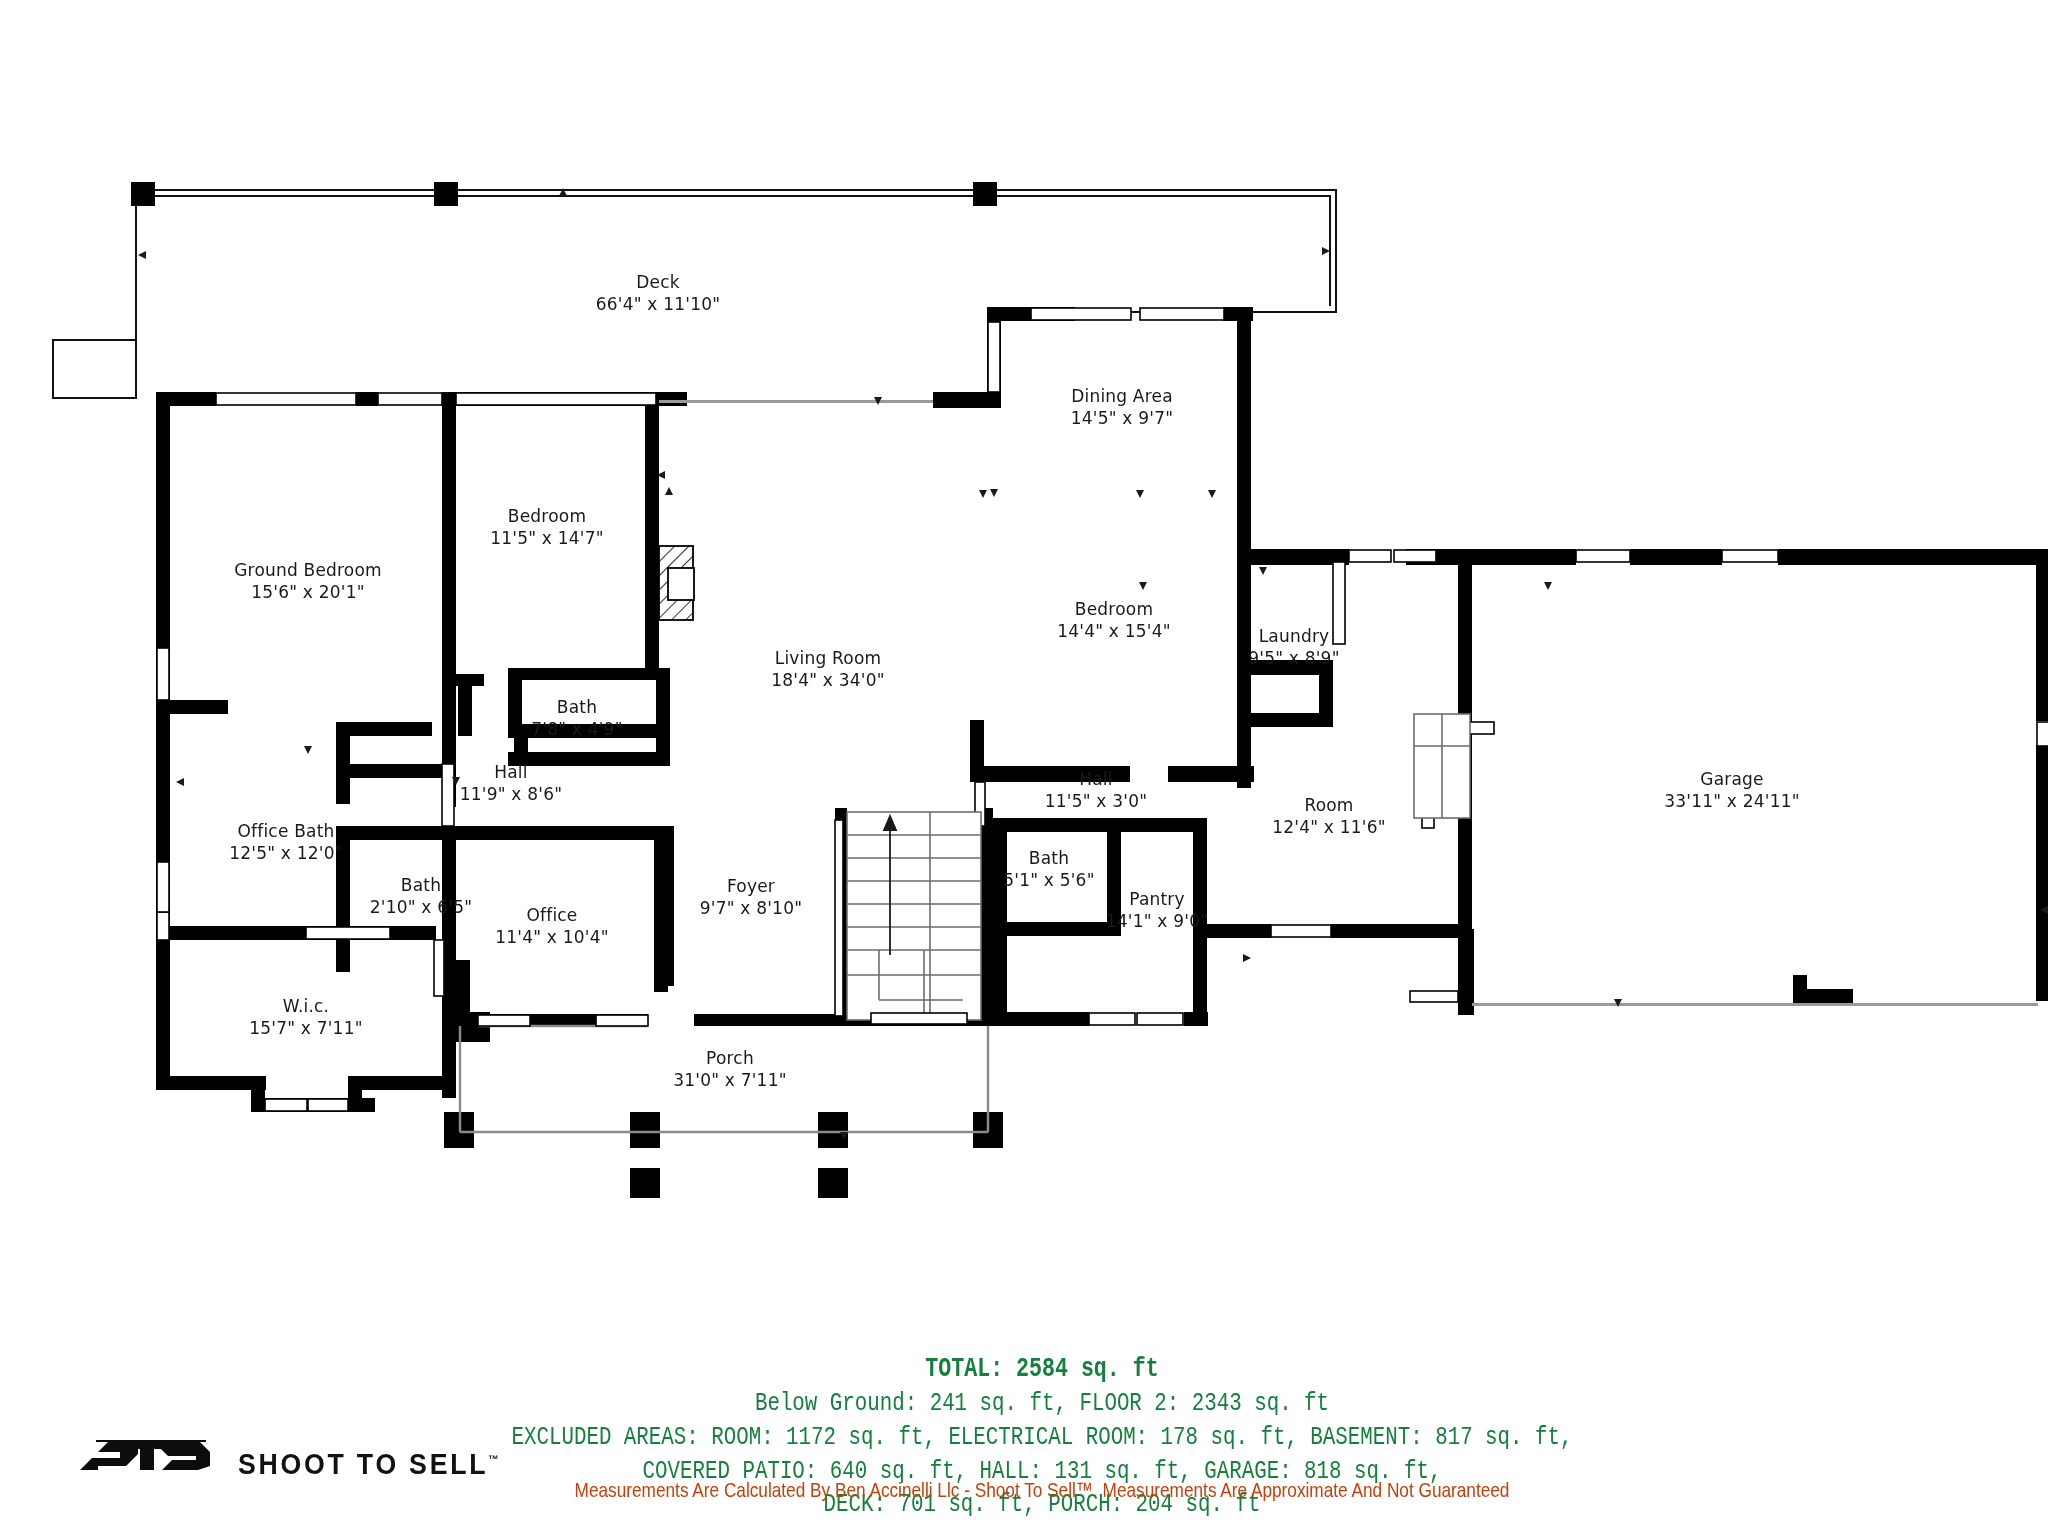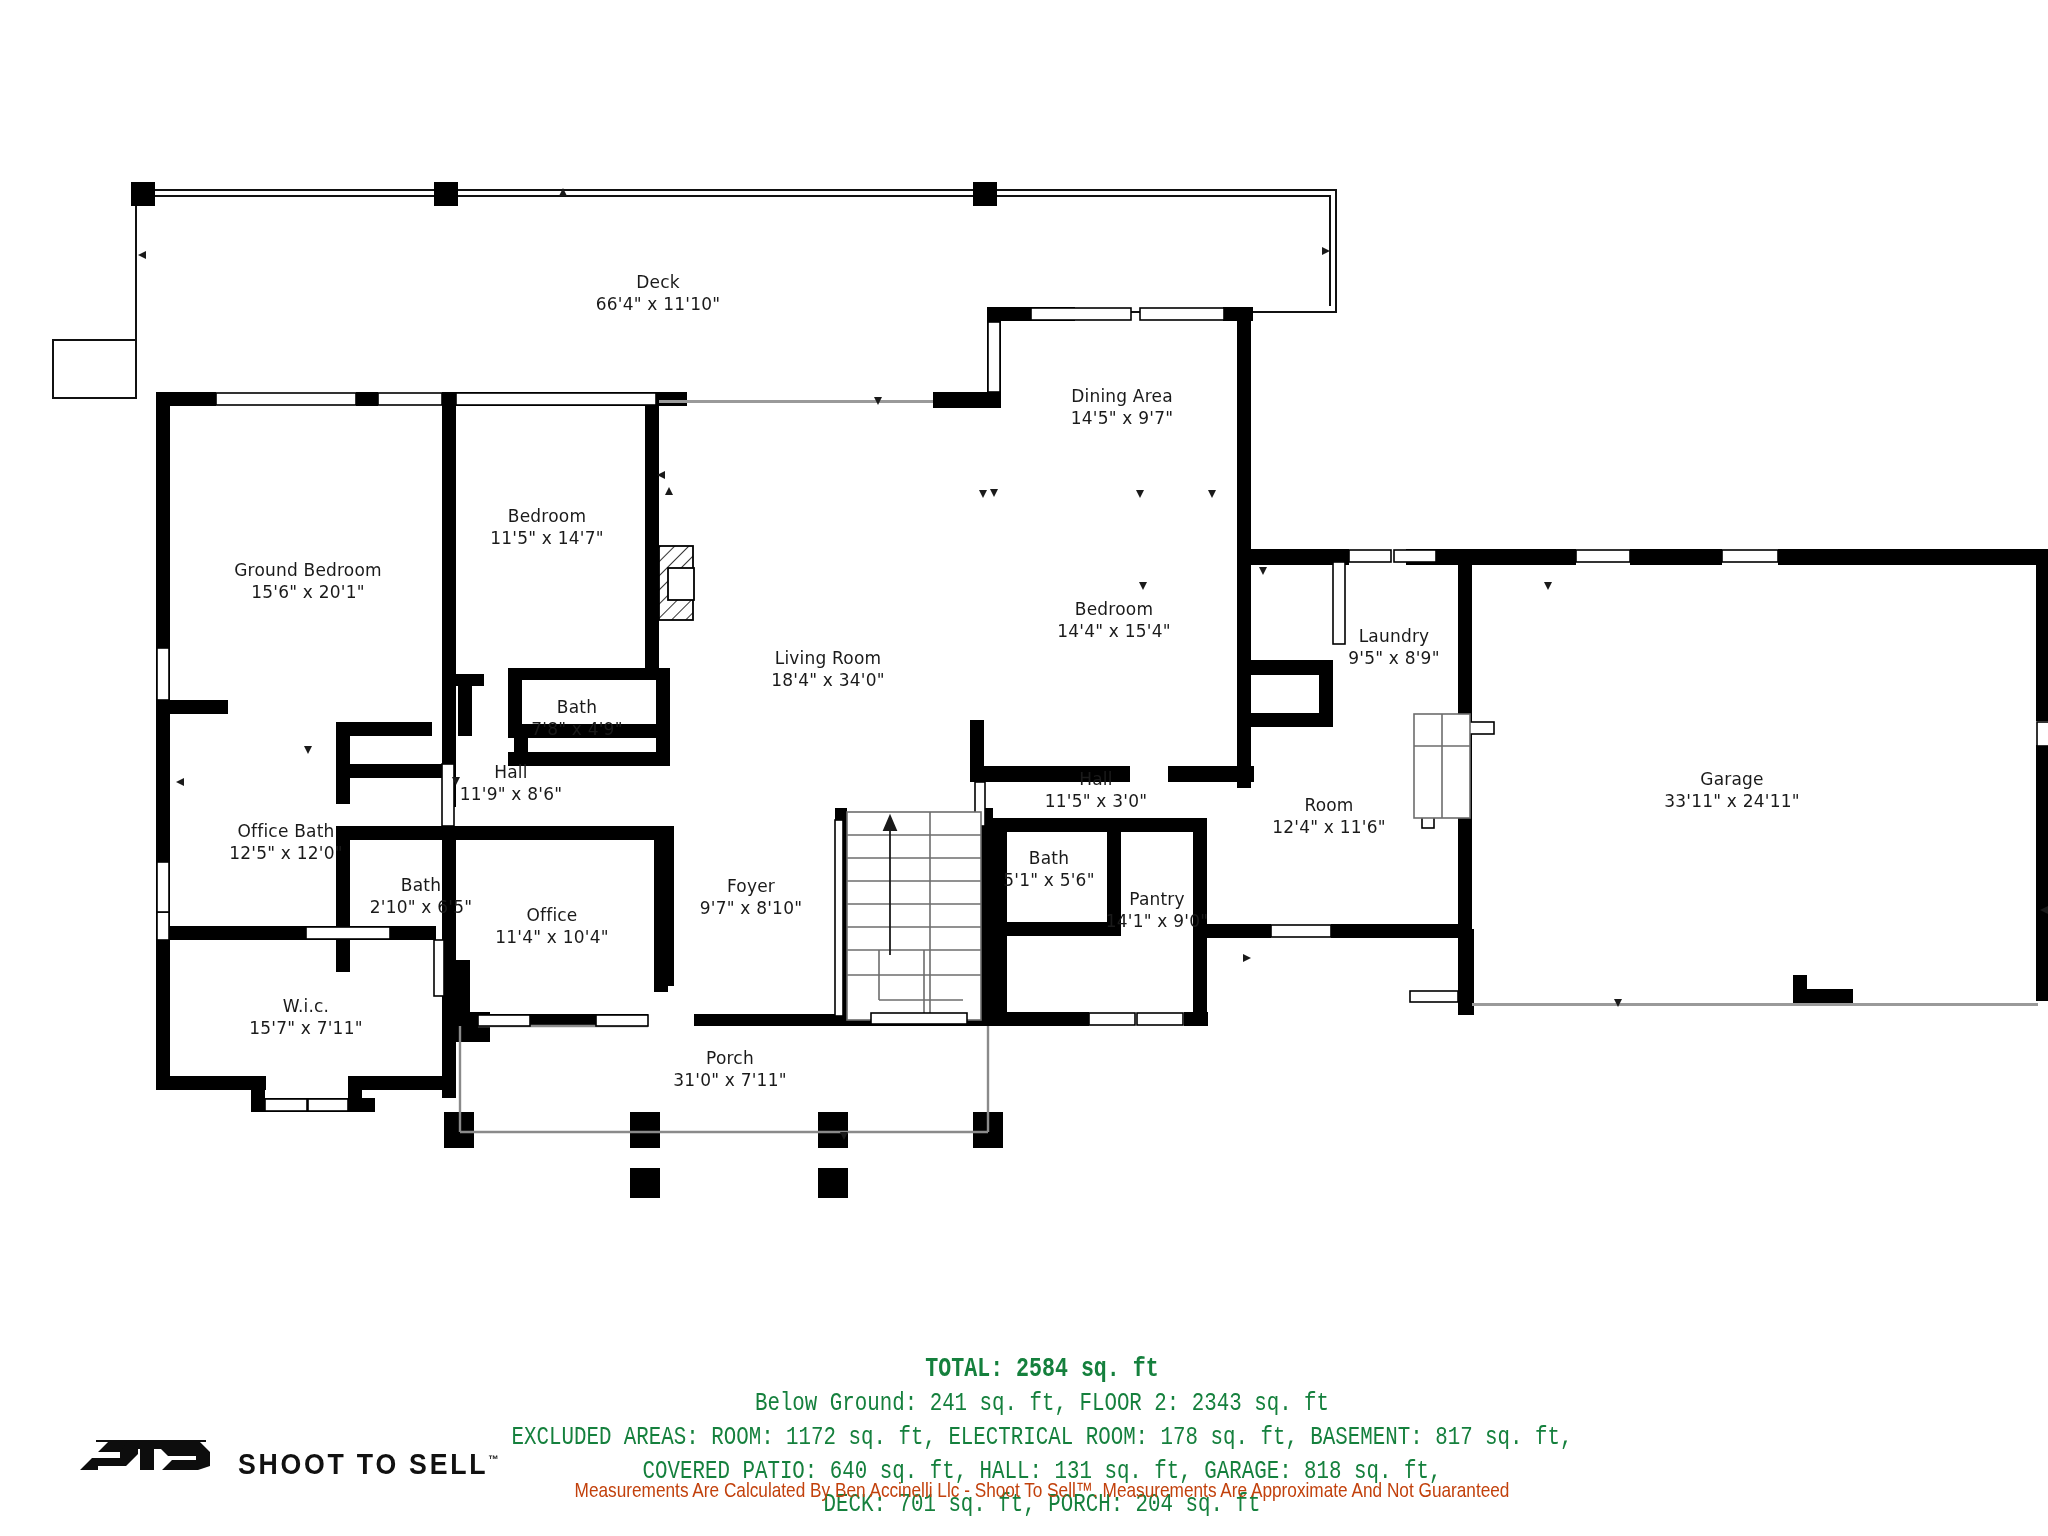--- a/index.html
+++ b/index.html
@@ -383,21 +383,21 @@
     <div class="room-label" style="left:529px;top:527px;">
       <div class="rl-name">Bedroom</div>
       <div class="rl-dim">11'5" x 14'7"</div>
     </div>
 
     <div class="room-label" style="left:1096px;top:620px;">
       <div class="rl-name">Bedroom</div>
       <div class="rl-dim">14'4" x 15'4"</div>
     </div>
 
-    <div class="room-label" style="left:1376px;top:647px;">
+    <div class="room-label" style="left:1276px;top:647px;">
       <div class="rl-name">Laundry</div>
       <div class="rl-dim">9'5" x 8'9"</div>
     </div>
 
     <div class="room-label" style="left:810px;top:669px;">
       <div class="rl-name">Living Room</div>
       <div class="rl-dim">18'4" x 34'0"</div>
     </div>
 
     <div class="room-label" style="left:559px;top:718px;">

